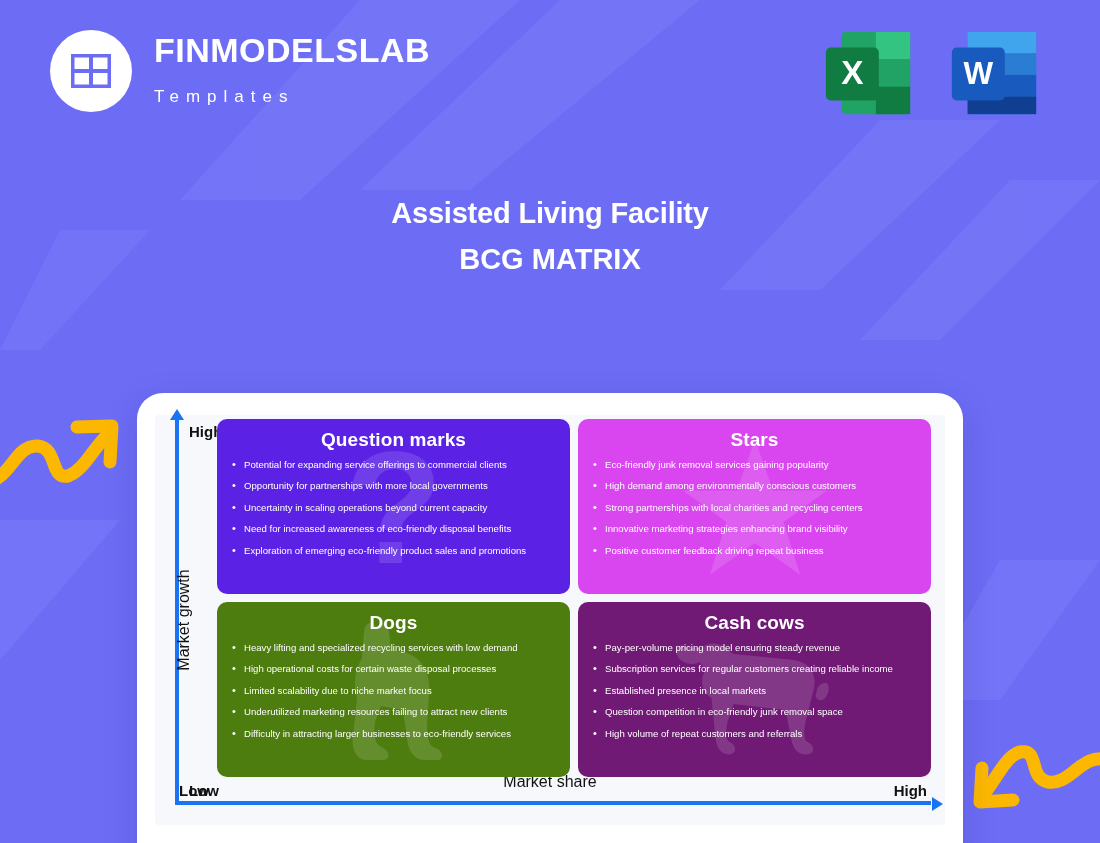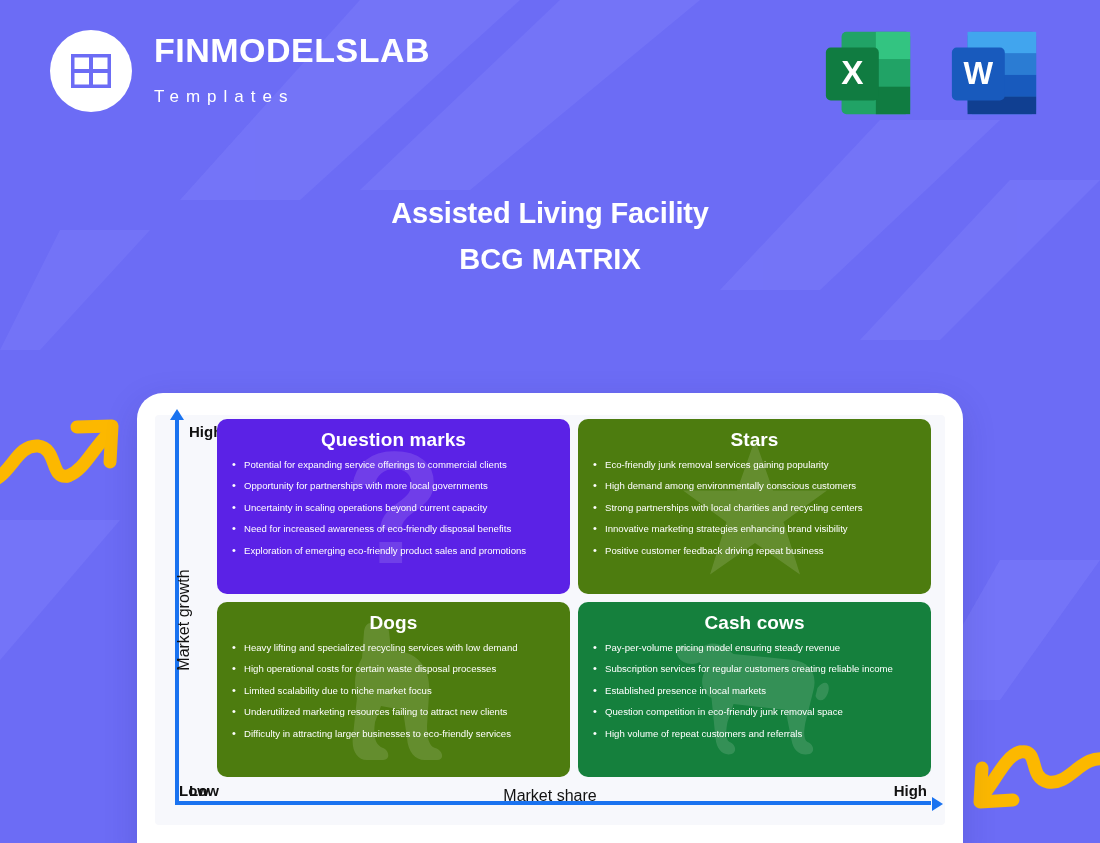--- a/index.html
+++ b/index.html
@@ -108,21 +108,21 @@
   .lbl { position: absolute; color: #121212; font-weight: 700; font-size: 15px; }
   .lbl-high-y { left: 34px; top: 8px; }
   .lbl-low-y  { left: 34px; bottom: 26px; }
   .lbl-growth {
     left: -22px; top: 50%;
     transform: translateY(-50%) rotate(-90deg);
     font-weight: 400; font-size: 16px; white-space: nowrap;
     color: #121212;
   }
   .lbl-share {
-    left: 0; right: 0; bottom: 20px; text-align: center;
+    left: 0; right: 0; bottom: 34px; text-align: center;
     font-weight: 400; font-size: 16px; color: #121212;
   }
   .lbl-high-x { right: 18px; bottom: 26px; }
 
   
   .quads {
     position: absolute; left: 62px; right: 14px; top: 4px; bottom: 48px;
     display: grid; grid-template-columns: 1fr 1fr; grid-template-rows: 1fr 1fr;
     gap: 8px;
   }
@@ -146,23 +146,23 @@
     position: relative;
     font-size: 9.6px; line-height: 1.25;
     padding: 0 0 0 13px; margin-bottom: 9.5px;
     white-space: nowrap;
   }
   .quad-list li::before {
     content: "•"; position: absolute; left: 1px; top: -1px; font-size: 11px;
   }
 
   .q-question { background: #5B22E6; }
-  .q-stars    { background: #4d7c0f; }
+  .q-stars    { background: #d946ef; }
   .q-dogs     { background: #4d7c0f; }
-  .q-cash     { background: #15803d; }
+  .q-cash     { background: #701a75; }
 </style>
 </head>
 <body>
 
 <div class="bg-texture">
   <svg viewBox="0 0 1100 843" xmlns="http://www.w3.org/2000/svg">
     <g fill="#7B7BFA" opacity="0.55">
       <path d="M360 0 L520 0 L300 200 L180 200 Z"></path>
       <path d="M560 0 L700 0 L470 190 L360 190 Z"></path>
       <path d="M880 120 L1000 120 L820 290 L720 290 Z"></path>

